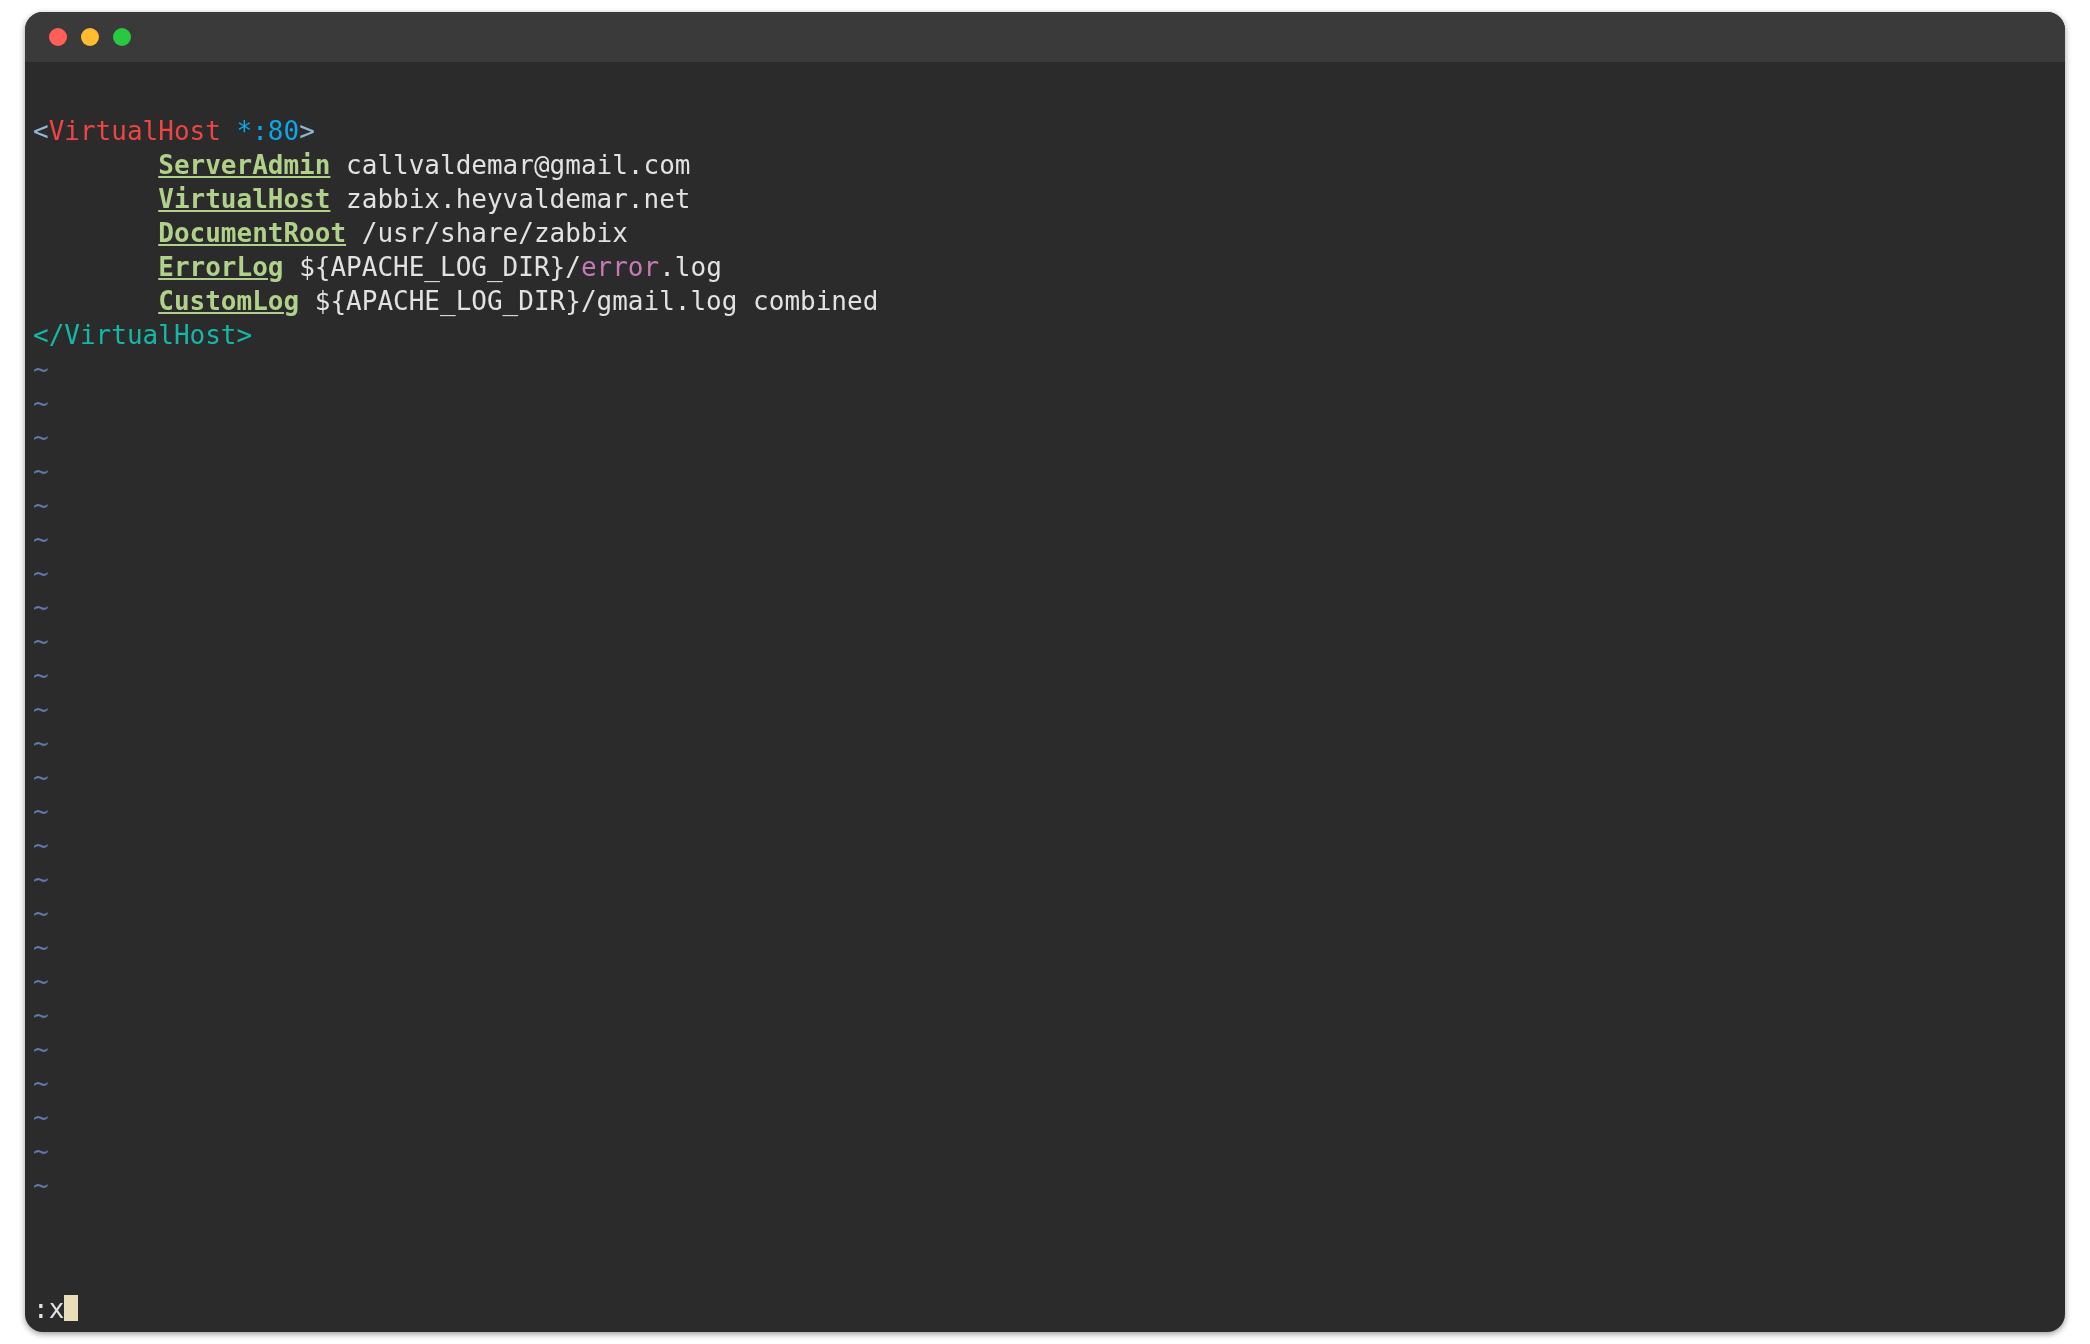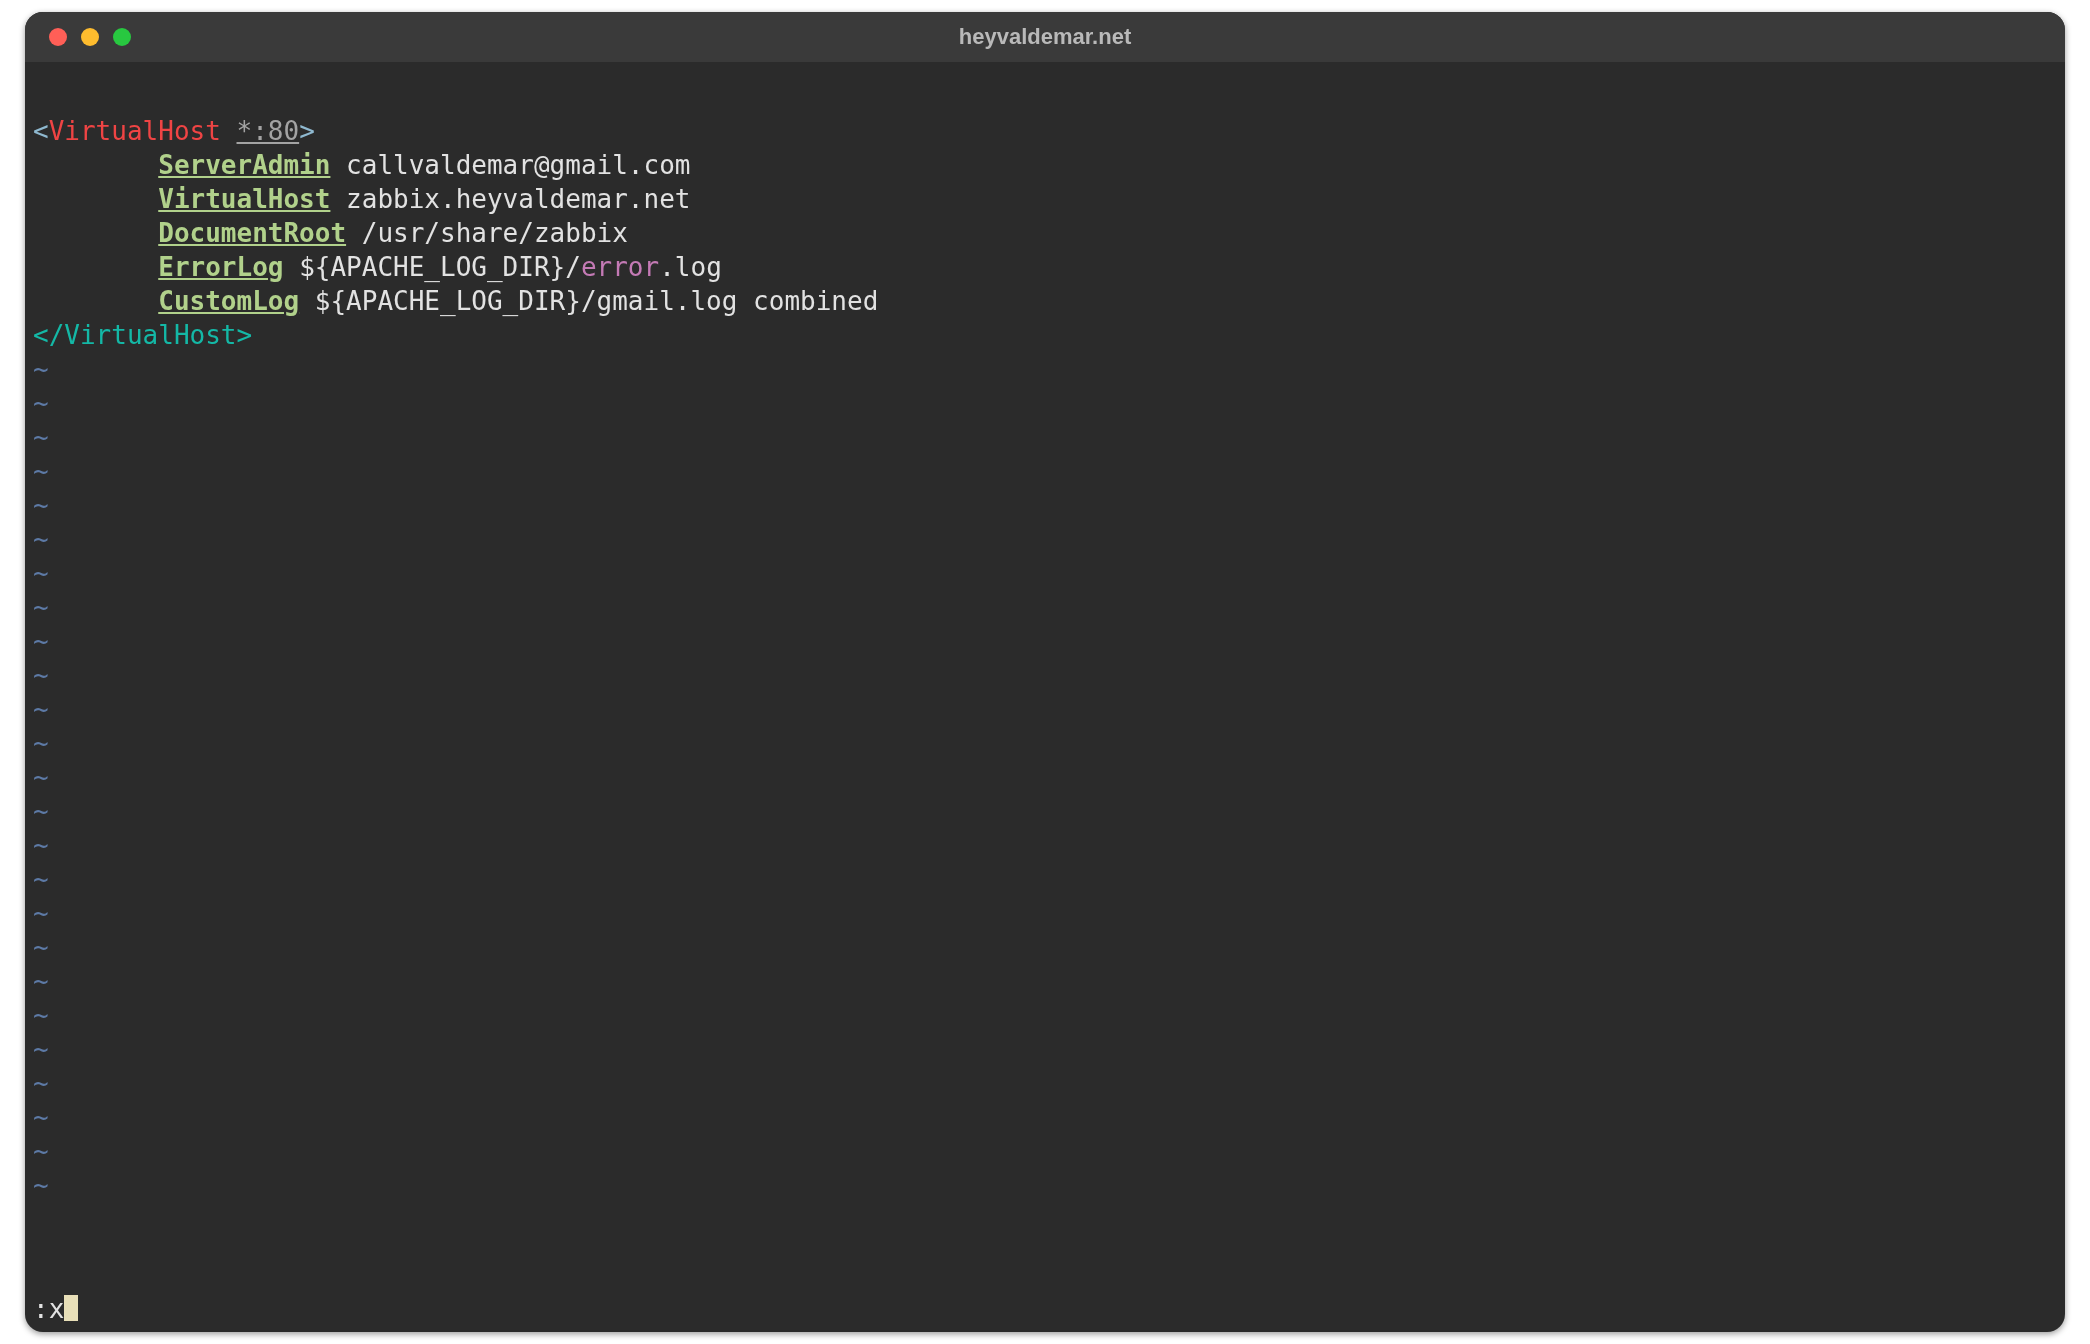--- a/index.html
+++ b/index.html
@@ -82,40 +82,39 @@
   }
   .cursor {
     display: inline-block;
     width: 14px;
     height: 26px;
     background: #e8dfb8;
     vertical-align: -3px;
   }
   .c-tag    { color: #ef4444; }
   .c-angle  { color: #8fb9d0; }
-  .c-star   { color: #a3a3a3; text-decoration: underline; }
+  .c-star   { color: #0ea5e9; }
   .c-attr   { color: #b1d18b; font-weight: 600; text-decoration: underline; }
   .c-text   { color: #e2e2e2; margin-top: 8px; }
   .c-var    { color: #e2e2e2; }
   .c-err    { color: #c47ab5; }
   .c-close  { color: #14b8a6; }
 </style>
 </head>
 <body>
 
 <div class="stage">
   <div class="window">
 
     <div class="titlebar">
       <div class="traffic-lights">
         <div class="dot" style="background:#ff5f57"></div>
         <div class="dot" style="background:#febc2e"></div>
         <div class="dot" style="background:#28c840"></div>
       </div>
-      <div class="title">heyvaldemar.net</div>
     </div>
 
     <div class="terminal">
       <div class="code">
 <span class="c-angle">&lt;</span><span class="c-tag">VirtualHost</span><span> </span><span class="c-star">*:80</span><span class="c-angle">&gt;</span>
 <span>        </span><span class="c-attr">ServerAdmin</span><span> </span><span class="c-text">callvaldemar@gmail.com</span>
 <span>        </span><span class="c-attr">VirtualHost</span><span> </span><span class="c-text">zabbix.heyvaldemar.net</span>
 <span>        </span><span class="c-attr">DocumentRoot</span><span> </span><span class="c-text">/usr/share/zabbix</span>
 <span>        </span><span class="c-attr">ErrorLog</span><span> </span><span class="c-var">${APACHE_LOG_DIR}</span><span class="c-text">/</span><span class="c-err">error</span><span class="c-text">.log</span>
 <span>        </span><span class="c-attr">CustomLog</span><span> </span><span class="c-var">${APACHE_LOG_DIR}</span><span class="c-text">/gmail.log combined</span>

